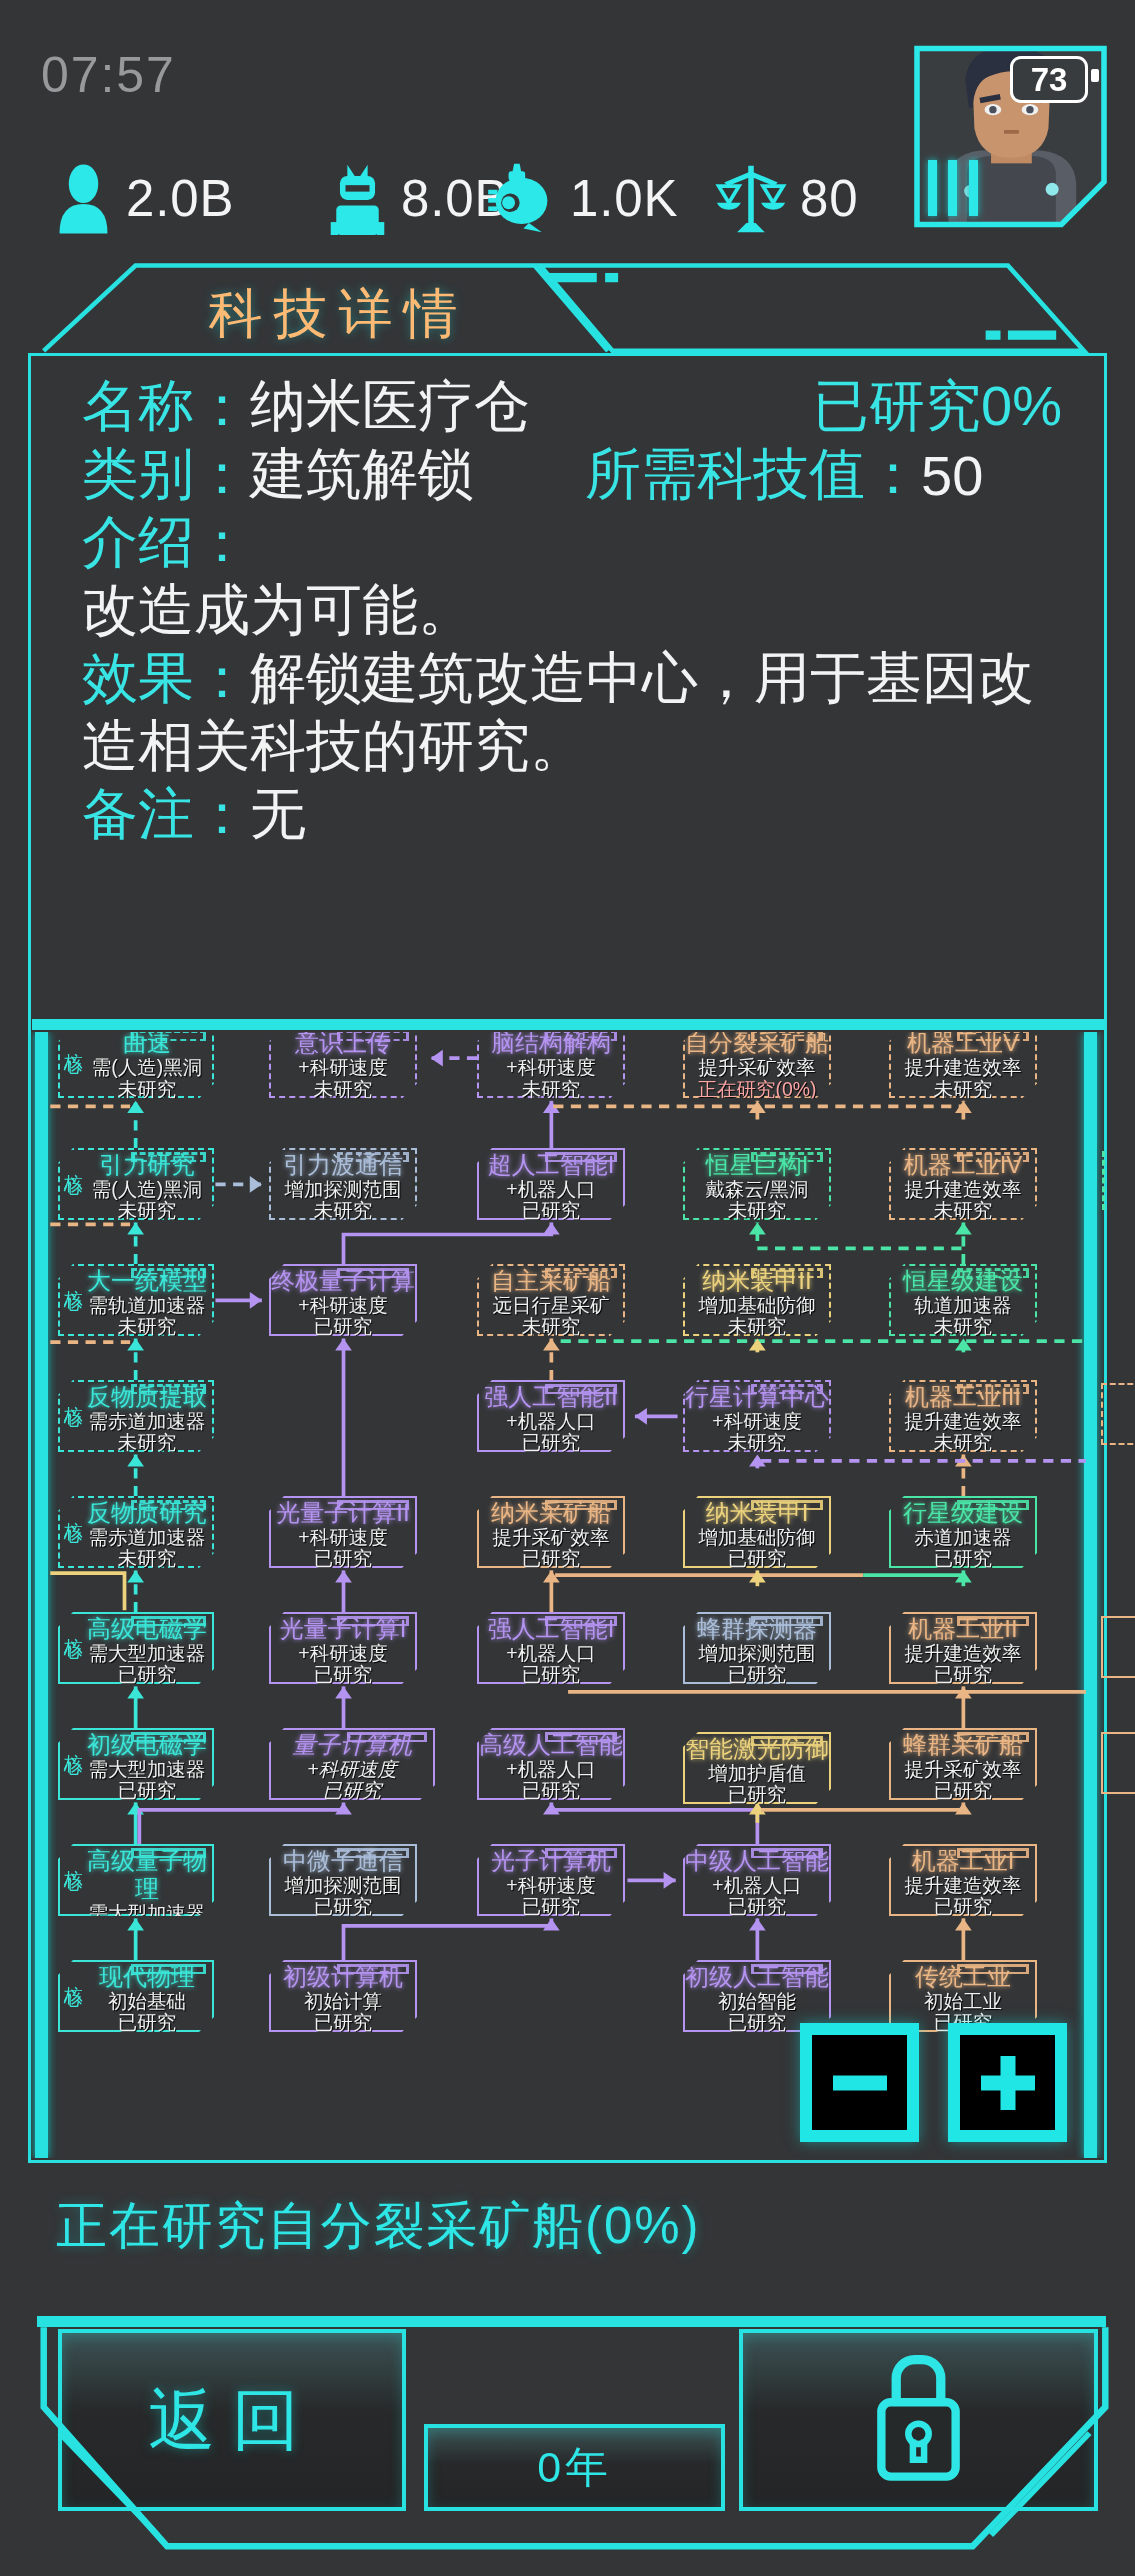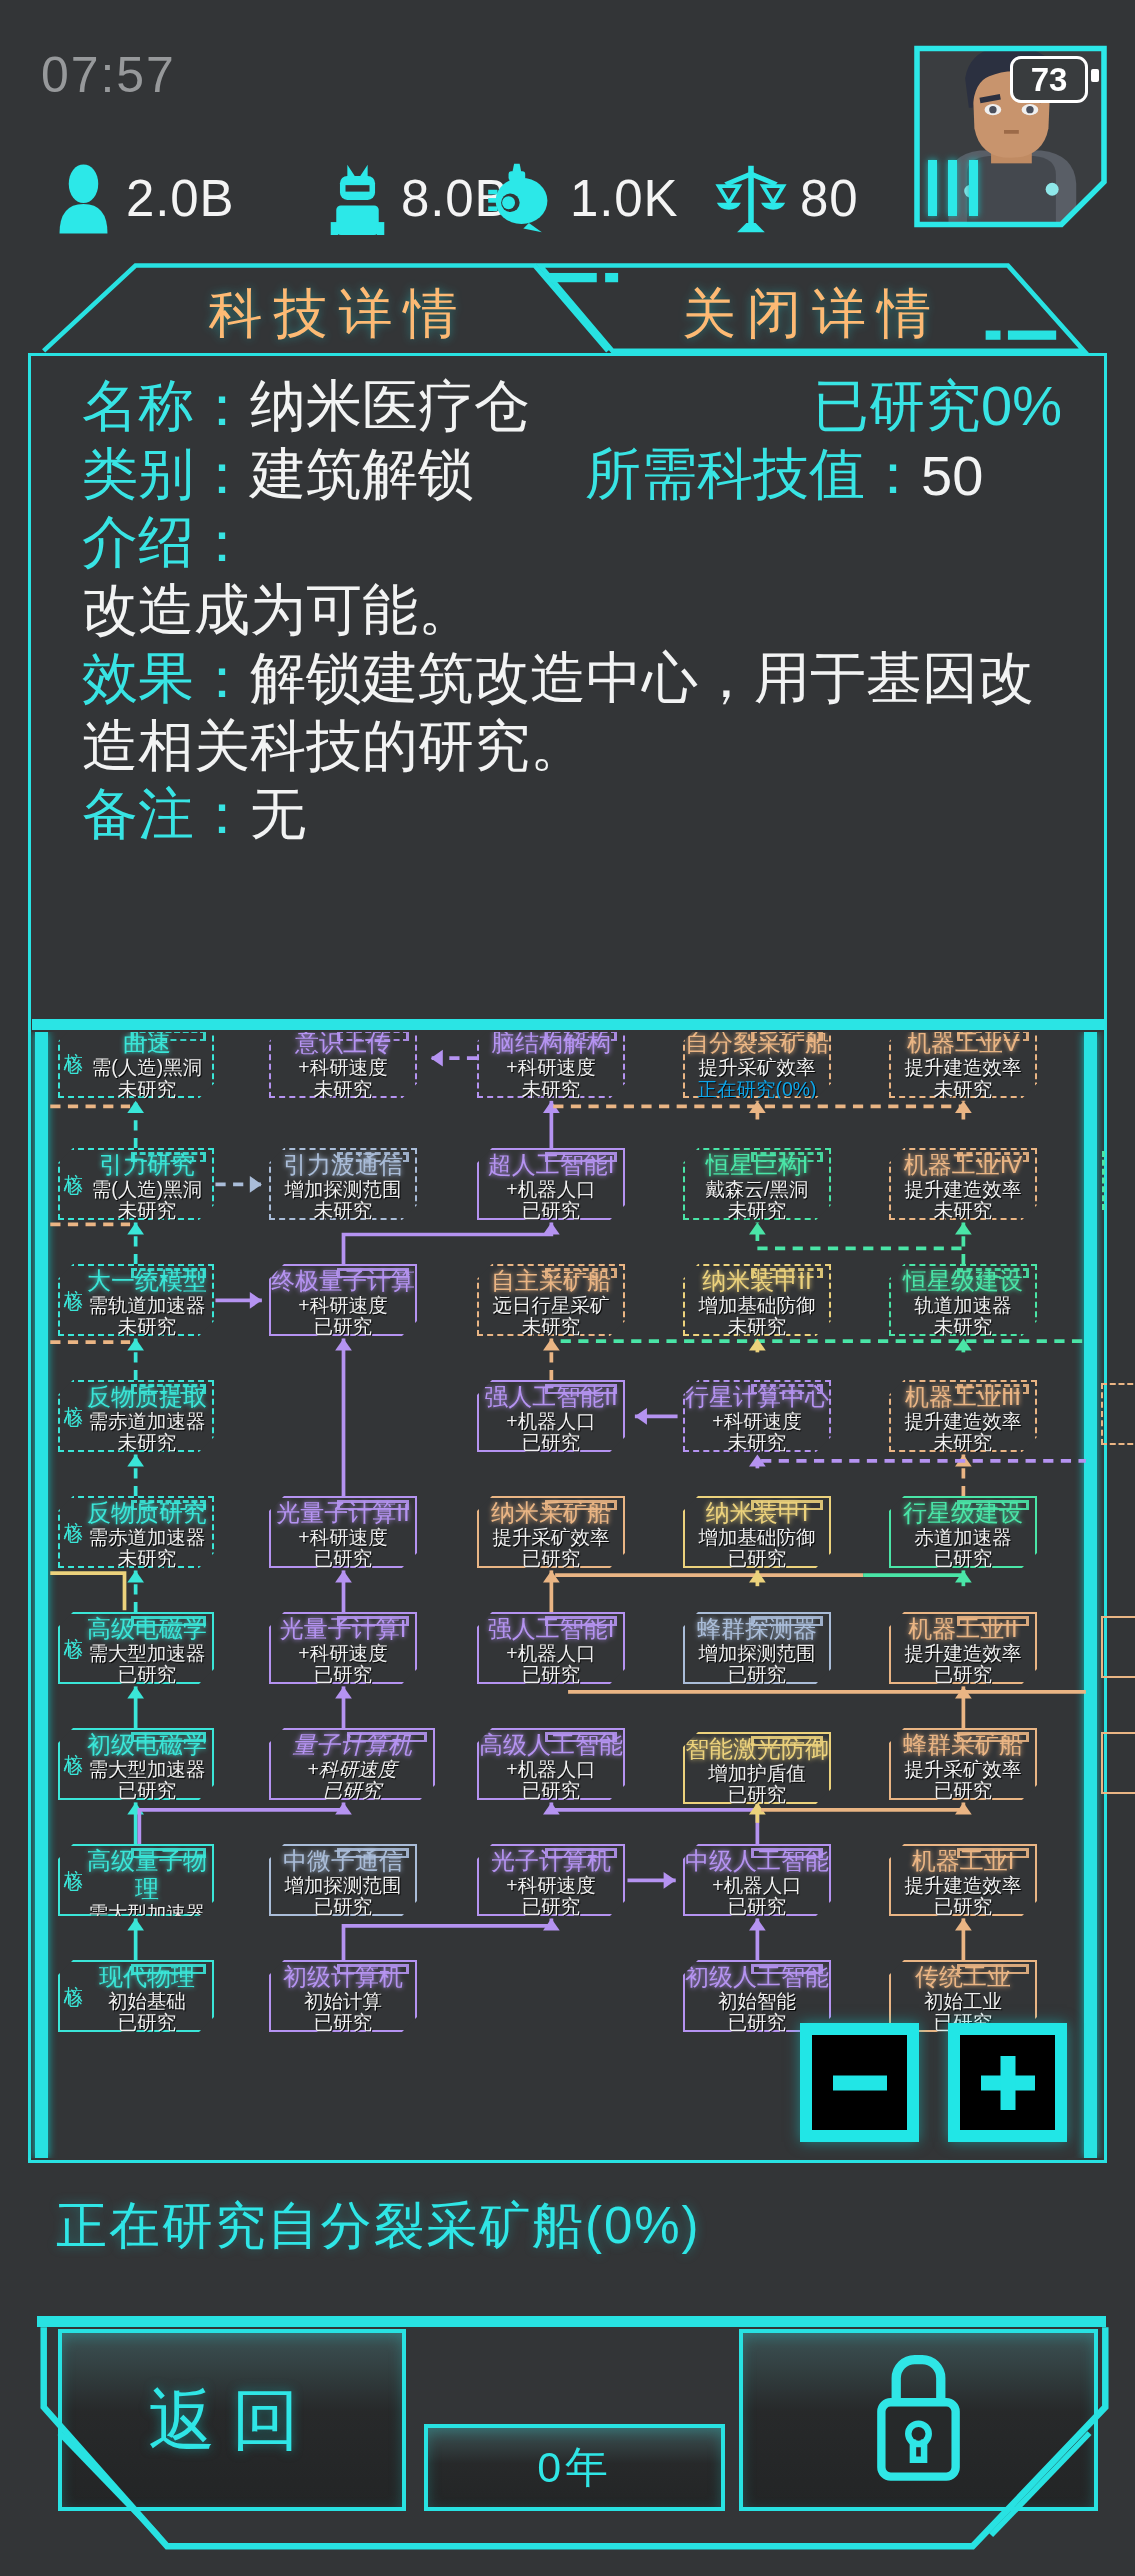--- a/index.html
+++ b/index.html
@@ -36,21 +36,21 @@
   .tnode{position:absolute;height:72px;border:2.8px solid currentColor;z-index:2;background:#333537;
      clip-path:polygon(15px 0,100% 0,100% calc(100% - 15px),calc(100% - 15px) 100%,0 100%,0 15px);
      box-sizing:border-box;text-align:center;padding-top:0.9px;}
   .tnode::after{content:"";position:absolute;top:1.9px;right:5.6px;width:46%;height:5.6px;
      border-bottom:2.8px solid currentColor;border-style:inherit;opacity:.9;}
   .tnode.dashed{border-style:dashed;}
   .t-cyan{color:#3ae6d8;} .t-purple{color:#b593f1;} .t-blue{color:#aabdd9;}
   .t-orange{color:#eab584;} .t-yellow{color:#ecd27c;} .t-green{color:#4ae5a7;}
   .tt{display:block;font-size:24px;line-height:28px;text-shadow:0 0 5.6px currentColor;}
   .td,.st{display:block;font-size:19.5px;line-height:21.3px;color:#f0f0f0;text-shadow:0.9px 0.9px 0.9px #000;}
-  .st.active{color:#0ea5e9;}
+  .st.active{color:#fca5a5;}
   .core-tag{position:absolute;left:2.8px;top:9.3px;writing-mode:vertical-rl;font-size:18.6px;line-height:20.4px;
      color:#3ae6d8;letter-spacing:1.9px;}
   .tnode.core .tt,.tnode.core .td,.tnode.core .st{margin-left:22px;}
   .frag{position:absolute;border:2.8px solid #eab584;width:37px;height:58px;z-index:4;}
   
   .zoombtn{width:119px;height:119px;background:#000;border:12px solid #21e6e6;box-sizing:border-box;
      box-shadow:0 0 13px rgba(20,210,210,.5);z-index:6;}
   .zb-h{position:absolute;left:50%;top:50%;width:54px;height:15px;background:#21e6e6;transform:translate(-50%,-50%);}
   .zb-v{position:absolute;left:50%;top:50%;width:15px;height:54px;background:#21e6e6;transform:translate(-50%,-50%);}
   
@@ -168,21 +168,20 @@
 
   <svg class="overlay" width="1136" height="390" viewBox="0 0 1224 420">
     <path d="M47,378 L146,286 L576,286 L655,378" fill="none" stroke="#28e2e2" stroke-width="5"></path>
     <polygon points="582,286 1086,286 1168,378 660,378" fill="none" stroke="#28e2e2" stroke-width="5"></polygon>
     <rect x="591" y="294" width="52" height="10" fill="#28e2e2"></rect>
       <rect x="652" y="294" width="14" height="10" fill="#28e2e2"></rect>
     <rect x="1062" y="356" width="16" height="10" fill="#28e2e2"></rect>
       <rect x="1086" y="356" width="52" height="10" fill="#28e2e2"></rect>
   </svg>
   <div id="tab-left-label" class="abs tab-label">科技详情</div>
-  <div id="tab-right-label" class="abs tab-label">关闭详情</div>
 
   <div id="panel" class="abs"></div>
 
   <div id="detail" class="abs">
     <div class="dline">
       <span class="lbl">名称：</span>
       <span class="val">纳米医疗仓</span>
       <span class="spacer"></span>
       <span class="lbl">已研究0%</span>
     </div>

